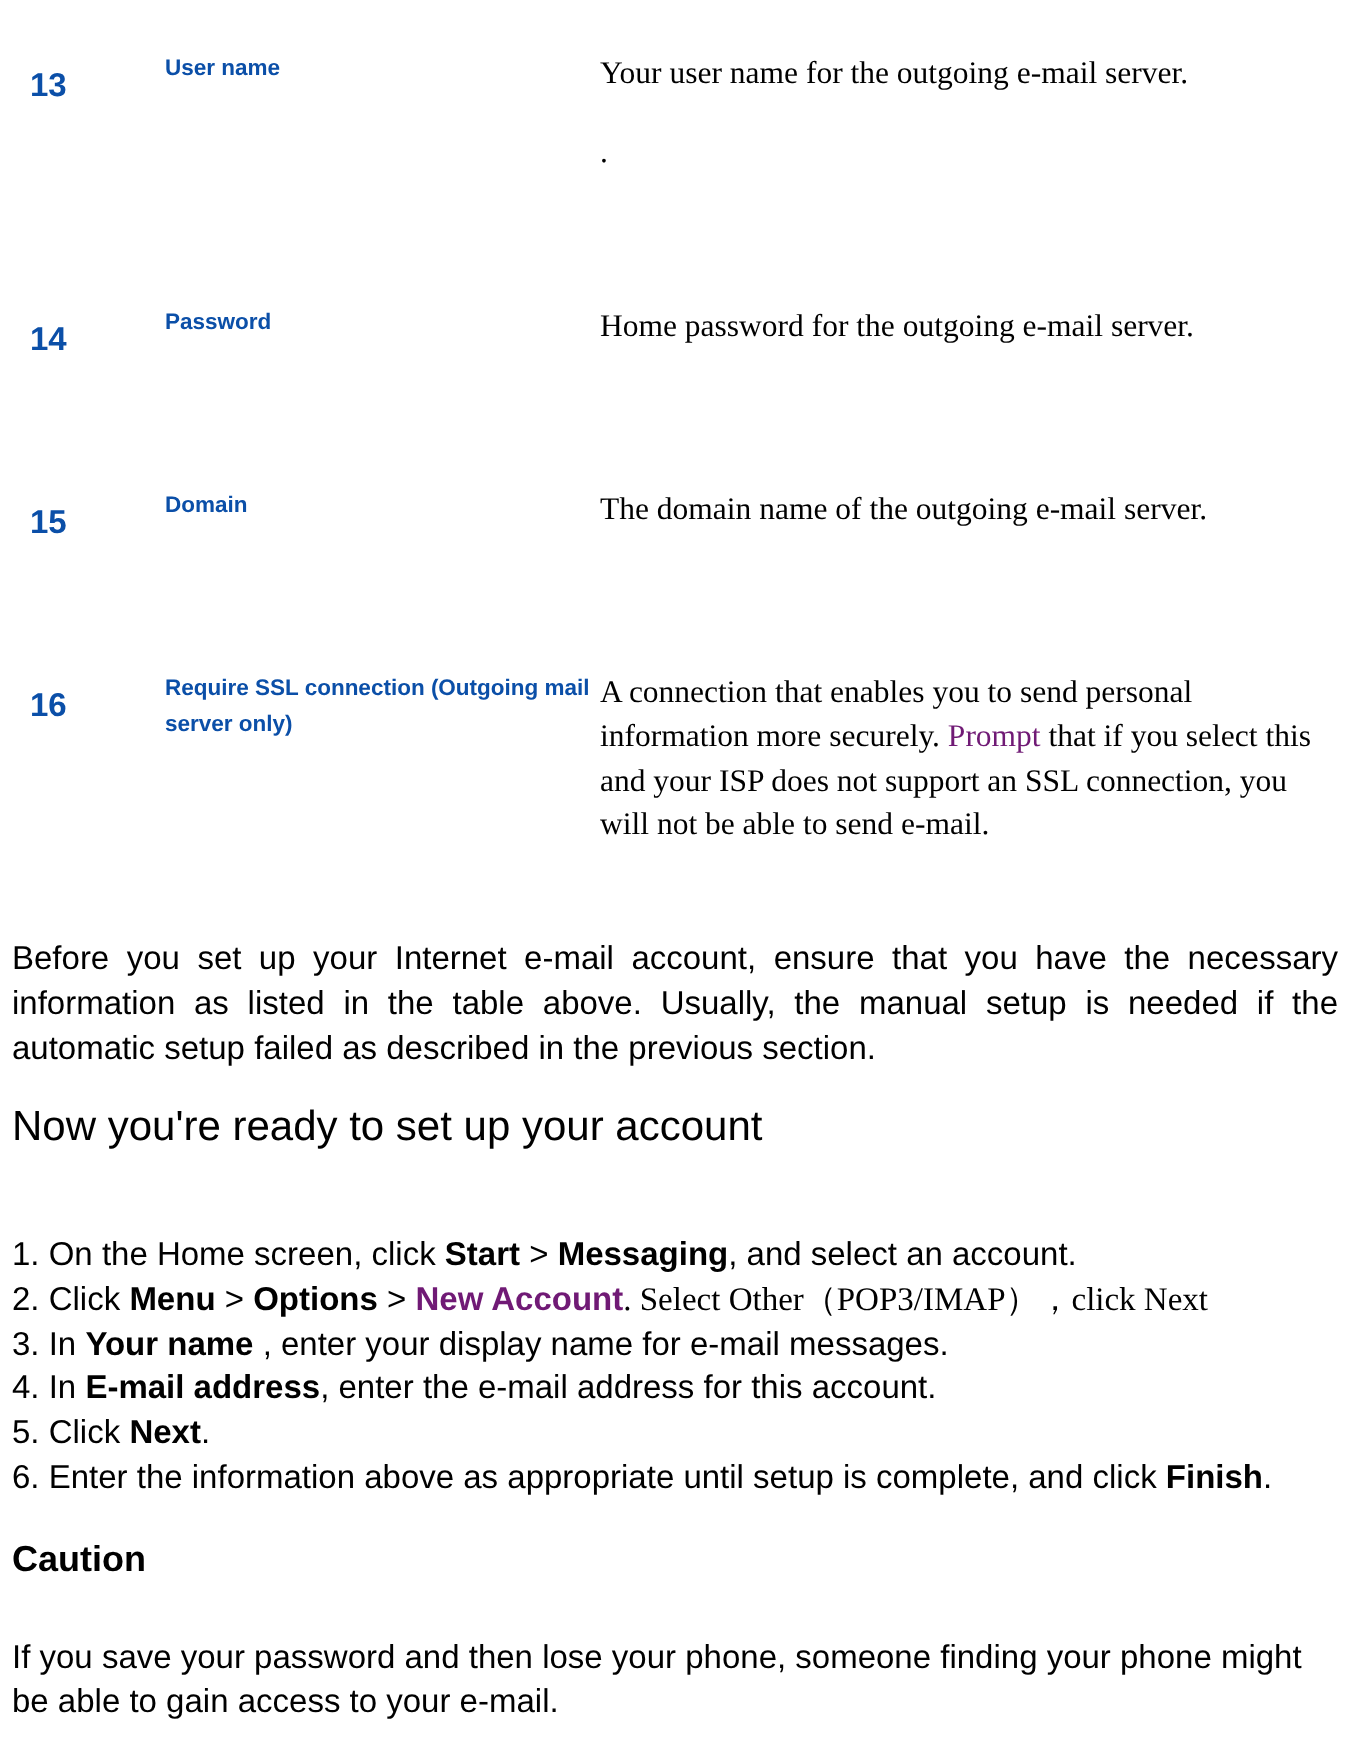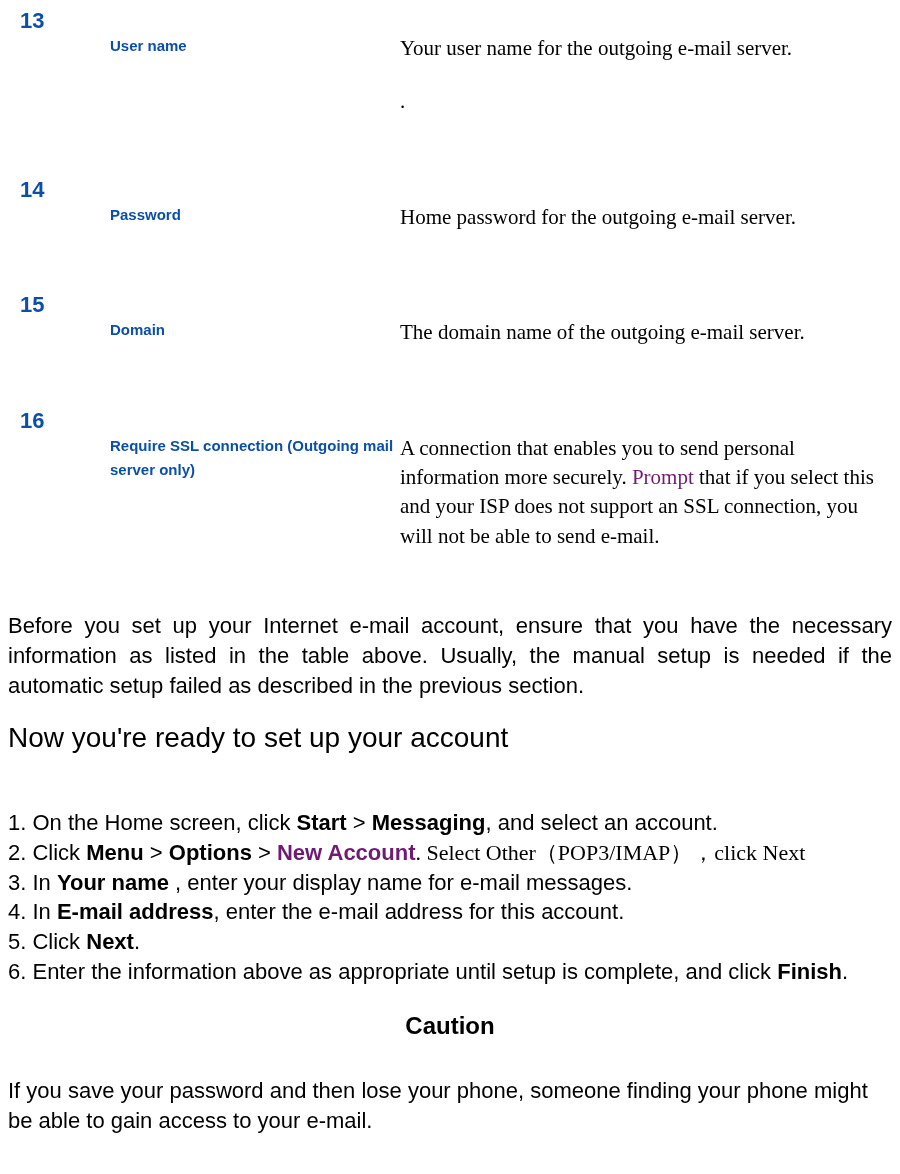--- a/index.html
+++ b/index.html
@@ -17,20 +17,21 @@
     display: flex;
     align-items: flex-start;
     margin-bottom: 60px;
   }
   .num {
     color: #0b4fa8;
     font-weight: bold;
     font-size: 22px;
     width: 90px;
     padding-left: 12px;
+    margin-top: 36px;
   }
   .term-wrap {
     width: 290px;
     padding-top: 26px;
   }
   .term {
     color: #0b4fa8;
     font-weight: bold;
     font-size: 15px;
     line-height: 1.6;
@@ -61,21 +62,20 @@
   .step {
     font-size: 22px;
     line-height: 1.35;
     margin: 0;
   }
   .serif { font-family: "Times New Roman", Times, serif; font-size: 22px; }
   .caution {
     font-size: 24px;
     font-weight: bold;
     margin: 26px 0 36px 0;
-    text-align: center;
   }
   .period-alone {
     font-size: 21px;
     margin: 24px 0 0 0;
   }
 </style>
 </head>
 <body>
 
 <div class="page">

